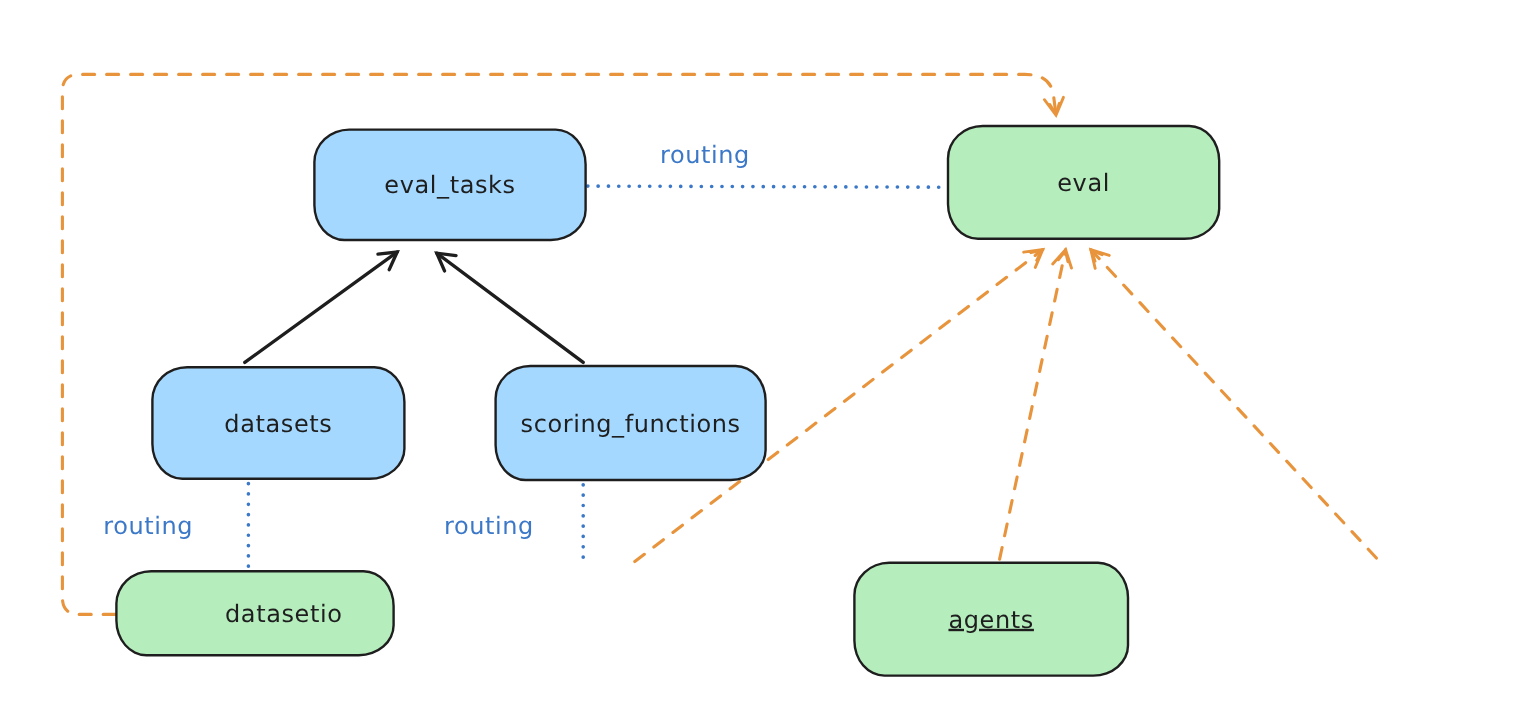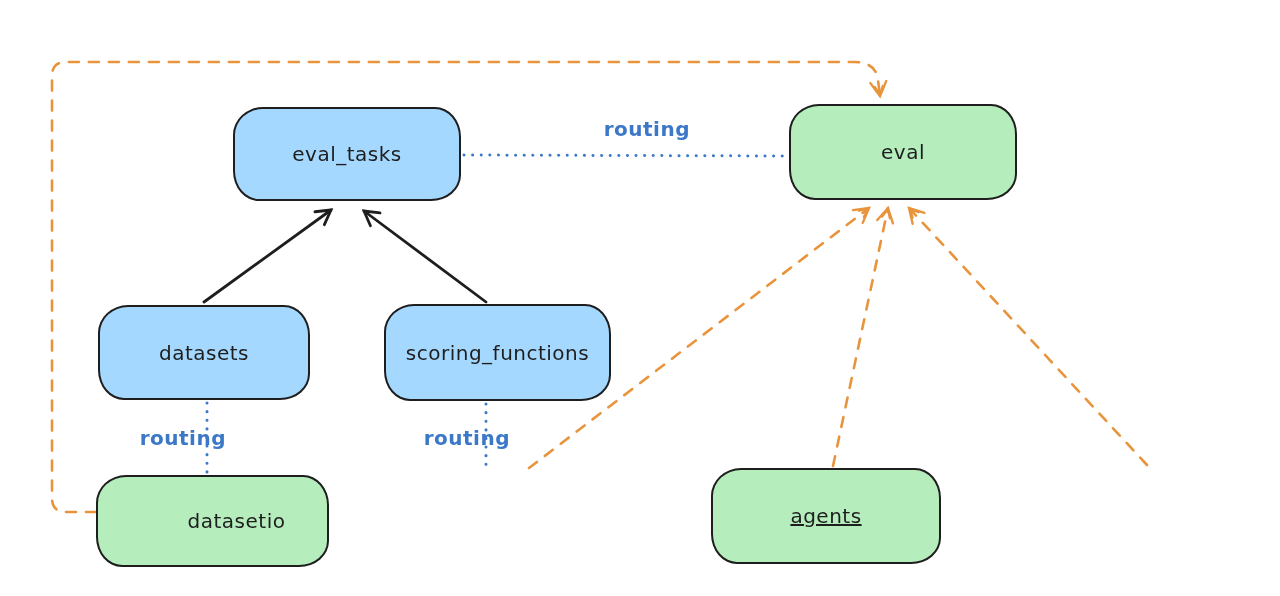--- a/index.html
+++ b/index.html
@@ -27,29 +27,29 @@
     border: 2.6px solid var(--node-stroke, #1e1e1e);
     display: flex;
     align-items: center;
     justify-content: center;
     font-size: 20px;
     letter-spacing: 0.5px;
     color: var(--node-stroke, #1e1e1e);
     border-radius: 30px 26px 30px 26px / 28px 30px 26px 30px;
     z-index: 2;
   }
-  .node.api      { background: var(--api-node-fill, #a5d8ff); }
+  .node.api      { background: var(--api-node-fill, #a5d8ff); margin-left: 28px; }
   .node.provider { background: var(--provider-node-fill, #b5edbc); }
 
   .edge-label {
     position: absolute;
     width: 140px;
-    text-align: right;
+    text-align: left;
     font-size: 20px;
-    font-weight: 700;
+    font-weight: 400;
     letter-spacing: 0.5px;
     color: var(--routing-blue, #3b78c8);
     z-index: 3;
   }
   .edge-black  { stroke: var(--arrow-black, #1e1e1e); stroke-width: 2.8; fill: none; stroke-linecap: round; }
   .edge-orange { stroke: var(--dependency-orange, #e8943c); stroke-width: 2.6; fill: none;
                  stroke-dasharray: 10 10; stroke-linecap: round; }
   .edge-blue   { stroke: var(--routing-blue, #3b78c8); stroke-width: 3; fill: none;
                  stroke-dasharray: 0.1 8.5; stroke-linecap: round; }
 </style>
@@ -90,21 +90,21 @@
   </div>
 
   <div class="node api" style="left:98px; top:305px; width:212px; height:95px;">
     <span>datasets</span>
   </div>
 
   <div class="node api" style="left:384px; top:304px; width:227px; height:97px;text-align:center;">
     <span>scoring_functions</span>
   </div>
 
-  <div class="node provider" style="left:96px; top:475px; width:233px; height:92px;padding-left:48px;">
+  <div class="node provider" style="left:96px; top:475px; width:233px; height:72px;padding-left:48px;">
     <span>datasetio</span>
   </div>
 
 
   <div class="node provider" style="left:711px; top:468px; width:230px; height:96px;text-decoration:underline;">
     <span>agents</span>
   </div>
 
 
   <div class="edge-label" style="left:550px; top:117px;">routing</div>

